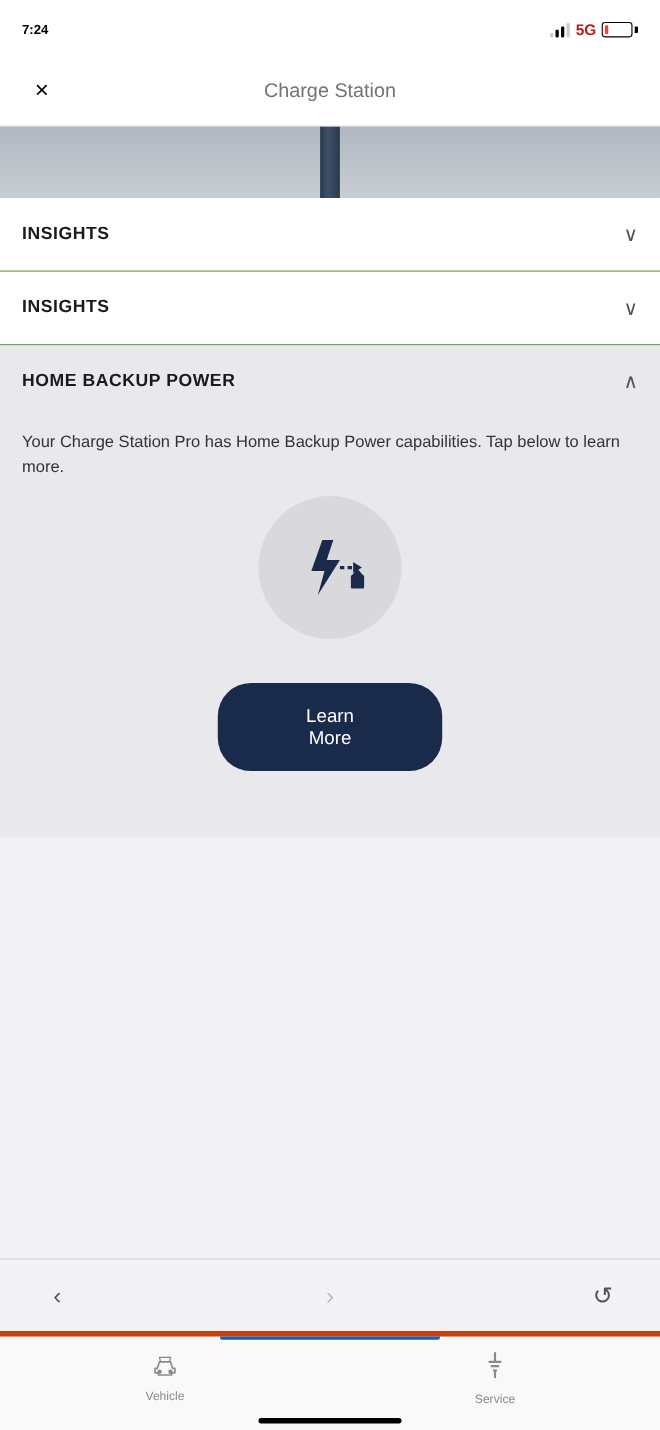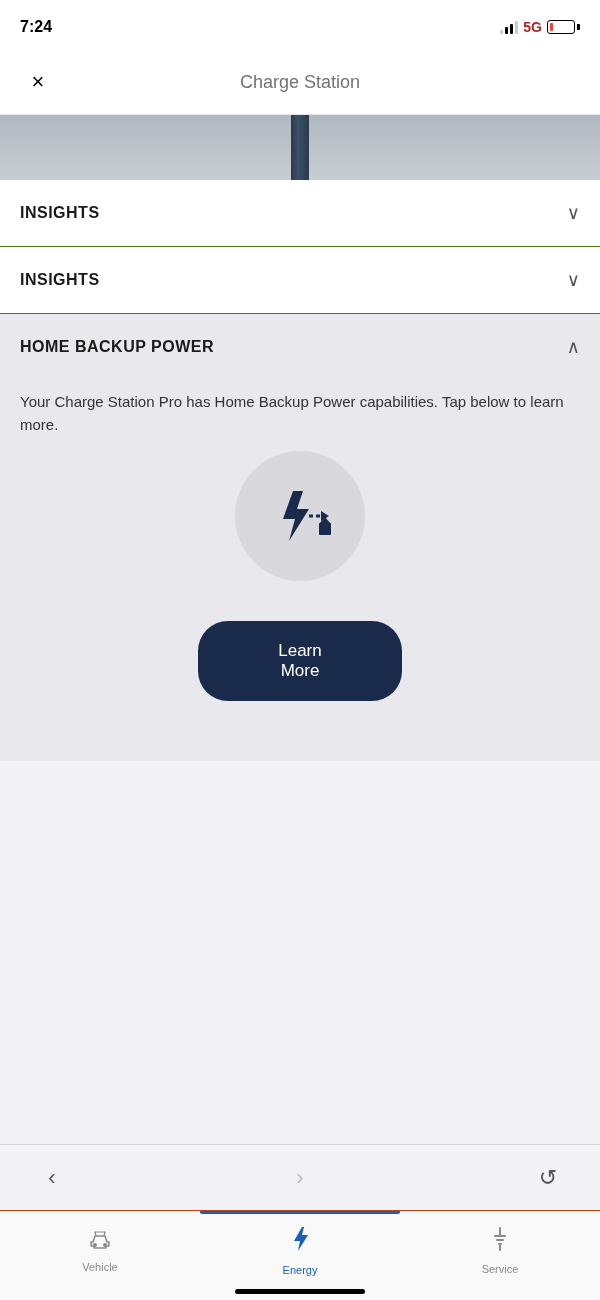--- a/index.html
+++ b/index.html
@@ -16,21 +16,21 @@
     
     .status-bar {
       display: flex;
       justify-content: space-between;
       align-items: center;
       padding: 10px 20px 6px 20px;
       background: #ffffff;
       height: 50px;
     }
     .status-time {
-      font-size: 16px;
+      font-size: 12px;
       font-weight: 600;
       color: #000;
     }
     .status-right {
       display: flex;
       align-items: center;
       gap: 5px;
     }
     .signal-bars {
       display: flex;
@@ -243,21 +243,21 @@
     }
     .browser-btn.dim { color: #bbb; }
 
     
     .tab-bar {
       position: absolute;
       bottom: 0;
       left: 0;
       right: 0;
       background: #f9f9f9;
-      border-top: 1px solid #c2410c;
+      border-top: 5px solid #c2410c;
       display: flex;
       height: 90px;
     }
     .tab-item {
       flex: 1;
       display: flex;
       flex-direction: column;
       align-items: center;
       justify-content: center;
       gap: 5px;
@@ -398,28 +398,20 @@
       <svg width="26" height="22" viewBox="0 0 26 22" xmlns="http://www.w3.org/2000/svg">
         <path d="M4,14 L4,18 L7,18 L7,20 L19,20 L19,18 L22,18 L22,14 L20,14 L18,8 L8,8 L6,14 Z" fill="none" stroke="#8a8a8e" stroke-width="1.5" stroke-linejoin="round"></path>
         <circle cx="8" cy="17" r="2" fill="#8a8a8e"></circle>
         <circle cx="18" cy="17" r="2" fill="#8a8a8e"></circle>
         <path d="M9,8 L8,4 L18,4 L17,8" fill="none" stroke="#8a8a8e" stroke-width="1.2"></path>
       </svg>
     </span>
     <span class="tab-label">Vehicle</span>
   </div>
 
-  <div class="tab-item">
-    <span class="tab-icon tab-energy-icon">
-      <svg width="20" height="28" viewBox="0 0 20 28" xmlns="http://www.w3.org/2000/svg">
-        <polygon points="12,2 4,16 10,16 8,26 18,10 12,10 14,2" fill="#1a5fba"></polygon>
-      </svg>
-    </span>
-    <span class="tab-label active">Energy</span>
-  </div>
 
   <div class="tab-item">
     <span class="tab-icon tab-service-icon">
       <svg width="22" height="26" viewBox="0 0 22 26" xmlns="http://www.w3.org/2000/svg">
         <line x1="11" y1="2" x2="11" y2="10" stroke="#8a8a8e" stroke-width="2" stroke-linecap="round"></line>
         <line x1="6" y1="10" x2="16" y2="10" stroke="#8a8a8e" stroke-width="2" stroke-linecap="round"></line>
         <line x1="8" y1="14" x2="14" y2="14" stroke="#8a8a8e" stroke-width="2" stroke-linecap="round"></line>
         <line x1="10" y1="18" x2="12" y2="18" stroke="#8a8a8e" stroke-width="2" stroke-linecap="round"></line>
         <line x1="11" y1="18" x2="11" y2="24" stroke="#8a8a8e" stroke-width="2" stroke-linecap="round"></line>
       </svg>

